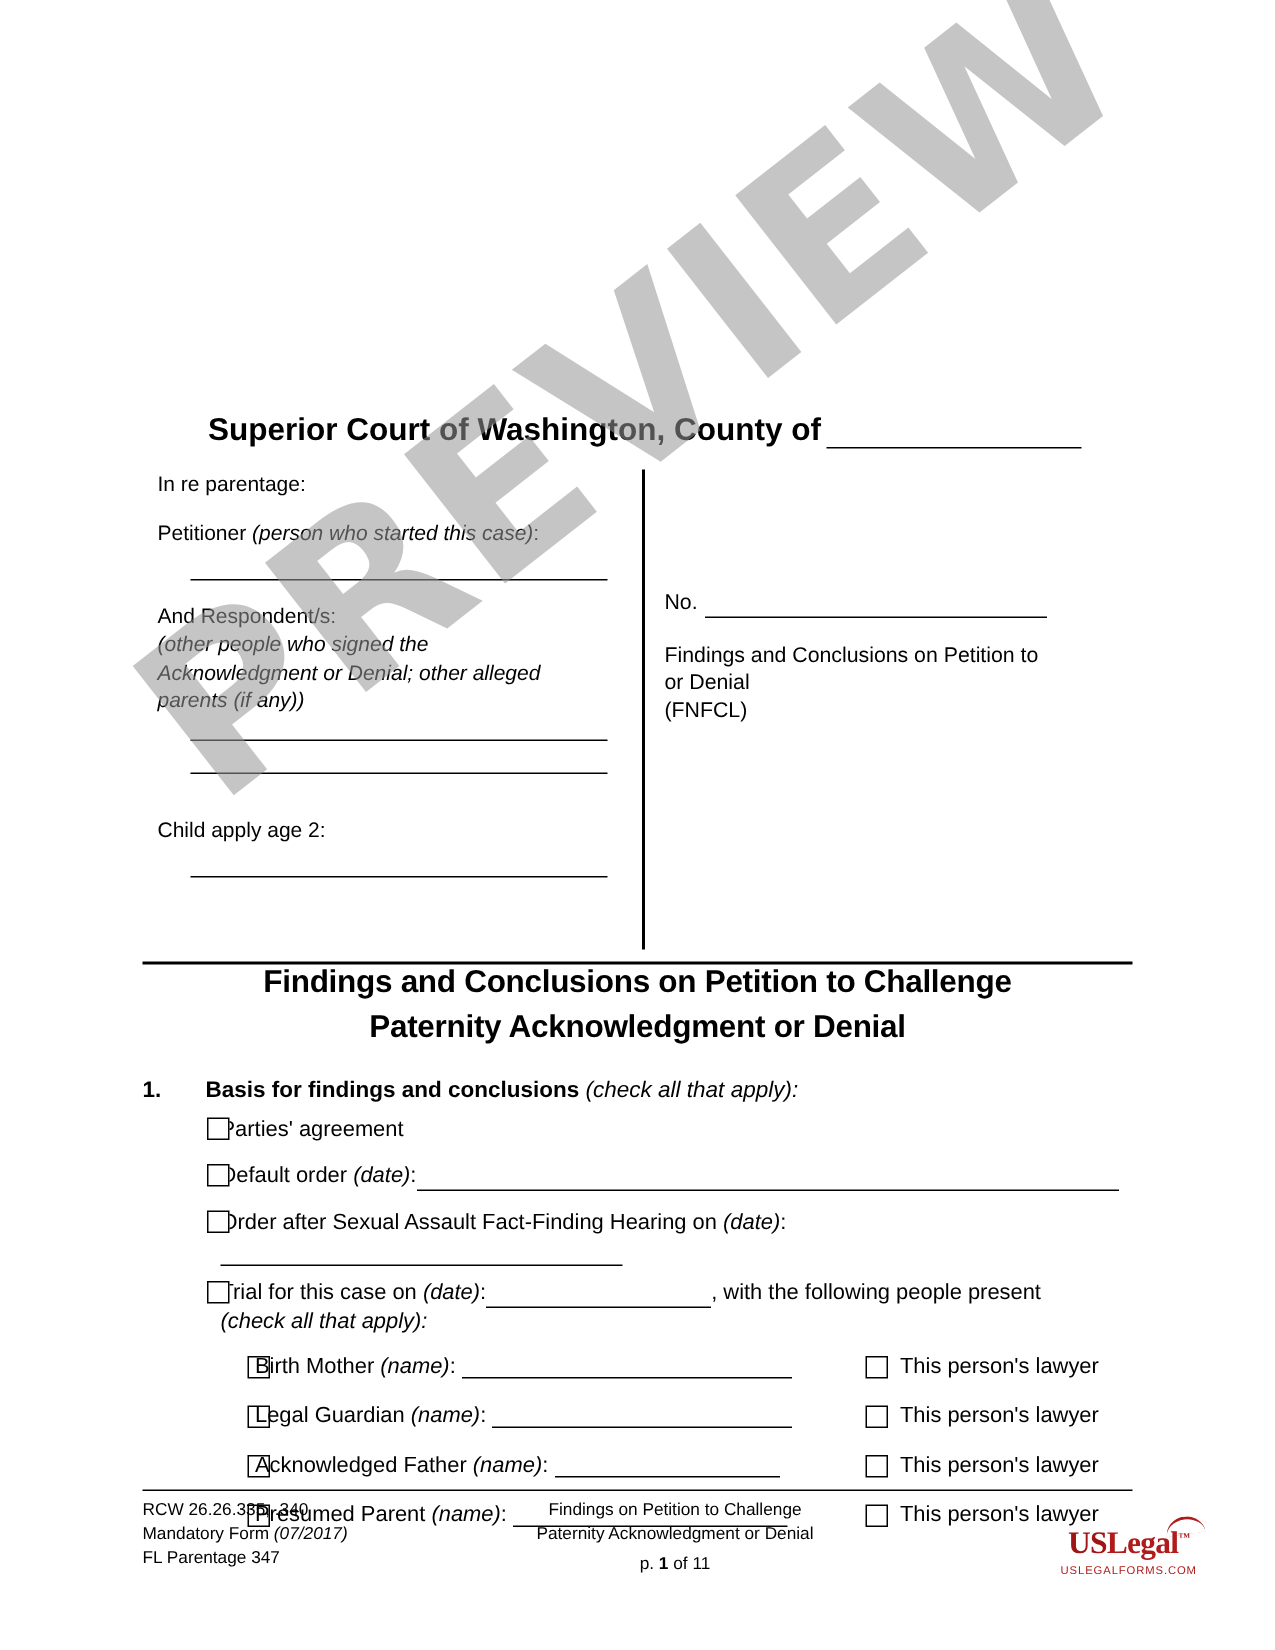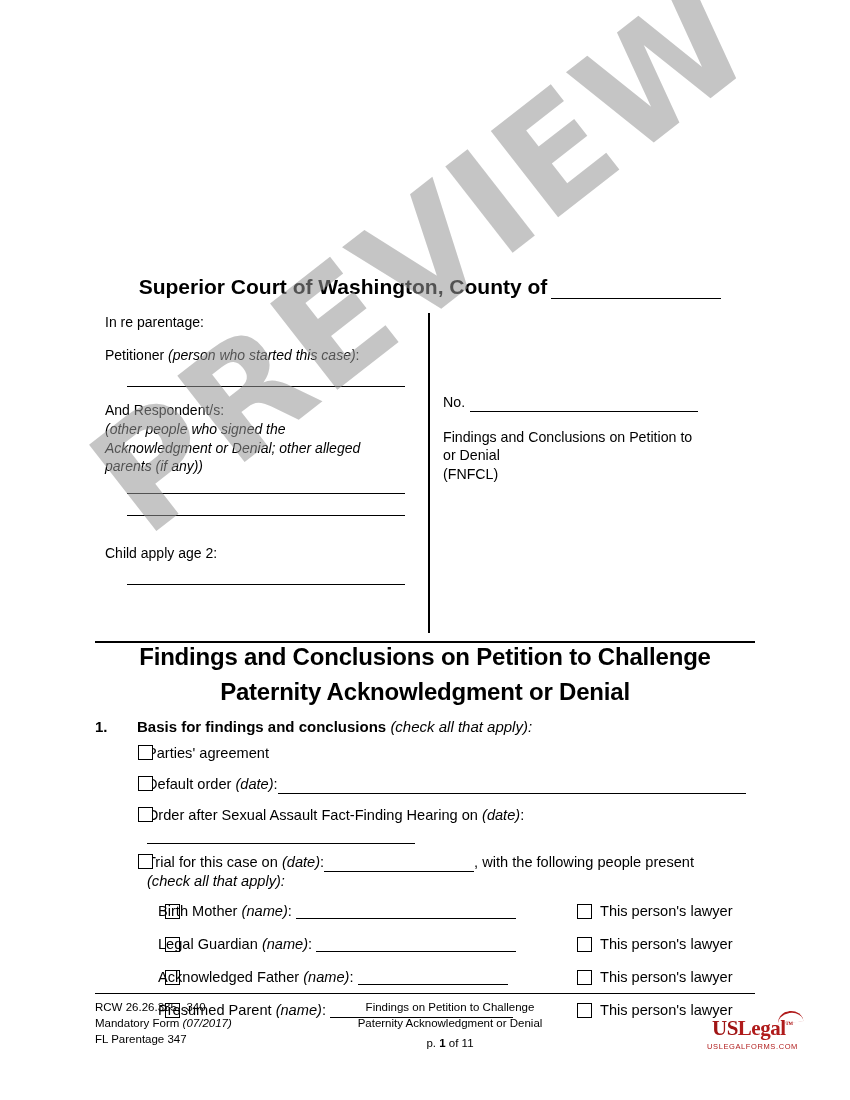--- a/index.html
+++ b/index.html
@@ -107,21 +107,21 @@
 
   .caption-spacer-1 { height: 14px; }
 
   
   .doc-title {
     position: absolute;
     left: 95px;
     top: 640px;
     width: 660px;
     text-align: center;
-    font-size: 24px;
+    font-size: 21px;
     font-weight: bold;
     line-height: 1.45;
     letter-spacing: -0.2px;
   }
 
   
   .section {
     position: absolute;
     left: 95px;
     top: 718px;
@@ -178,21 +178,21 @@
   }
 
   
   .person-row {
     position: relative;
     margin-top: 11px;
     height: 22px;
   }
   .person-left {
     position: absolute;
-    left: 63px;
+    left: 75px;
     top: 0;
     white-space: nowrap;
   }
   .person-cb {
     position: absolute;
     left: 70px;
     top: 1px;
     width: 15px;
     height: 15px;
     border: 1.6px solid #000;

